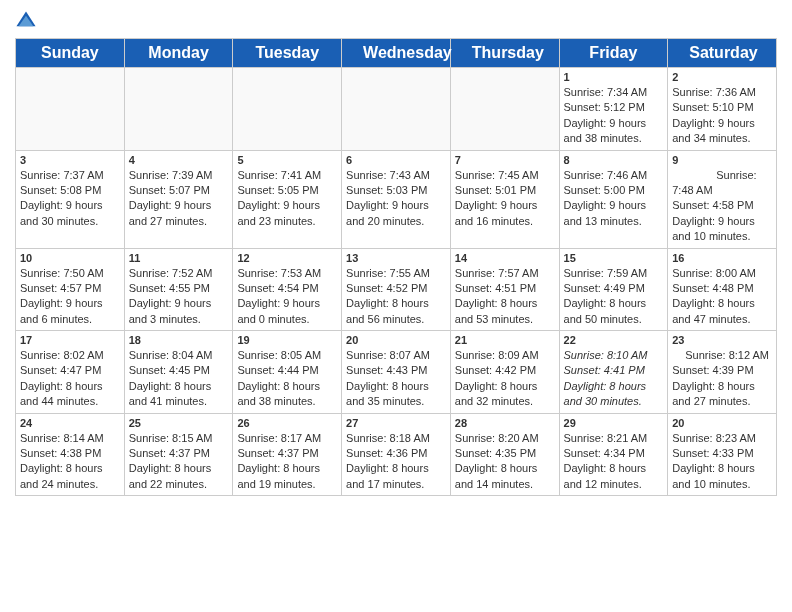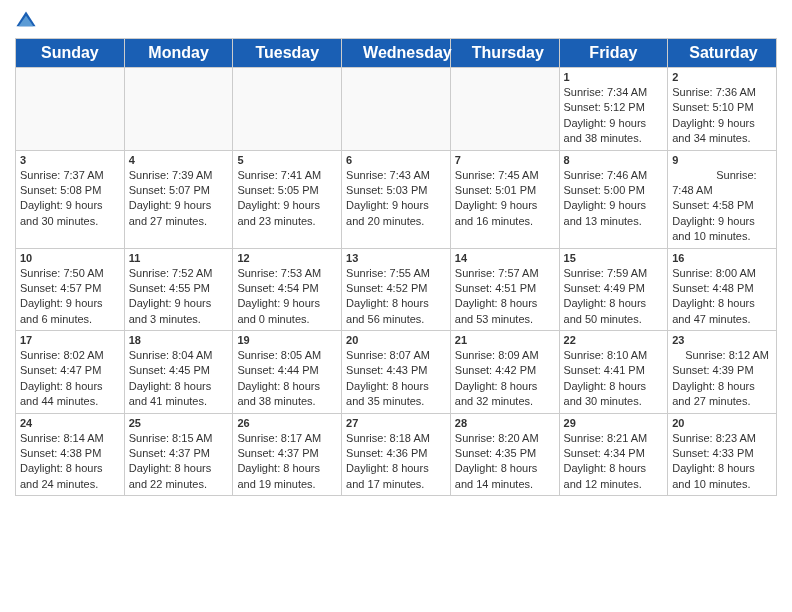--- a/index.html
+++ b/index.html
@@ -153,21 +153,21 @@
 Daylight: 8 hours
 and 38 minutes.</span></td>
           <td><span class="day-num">20</span><span class="day-detail" style="white-space: pre-line;">Sunrise: 8:07 AM
 Sunset: 4:43 PM
 Daylight: 8 hours
 and 35 minutes.</span></td>
           <td><span class="day-num">21</span><span class="day-detail" style="white-space: pre-line;">Sunrise: 8:09 AM
 Sunset: 4:42 PM
 Daylight: 8 hours
 and 32 minutes.</span></td>
-          <td><span class="day-num">22</span><span class="day-detail" style="white-space: pre-line;">Sunrise: 8:10 AM
+          <td><span class="day-num">22</span><span class="day-detail" style="white-space: pre-line; font-style: italic;">Sunrise: 8:10 AM
 Sunset: 4:41 PM
 Daylight: 8 hours
 and 30 minutes.</span></td>
           <td><span class="day-num">23</span><span class="day-detail" style="white-space: pre-line; margin-left: 13px;">Sunrise: 8:12 AM
 Sunset: 4:39 PM
 Daylight: 8 hours
 and 27 minutes.</span></td>
         </tr>
         <tr>
           <td><span class="day-num">24</span><span class="day-detail" style="white-space: pre-line;">Sunrise: 8:14 AM

